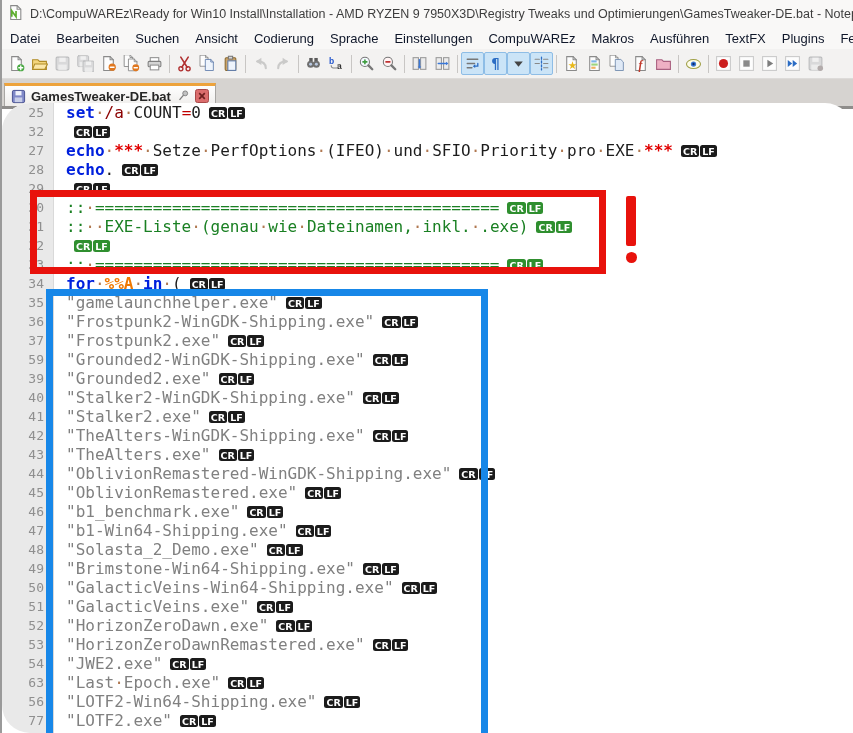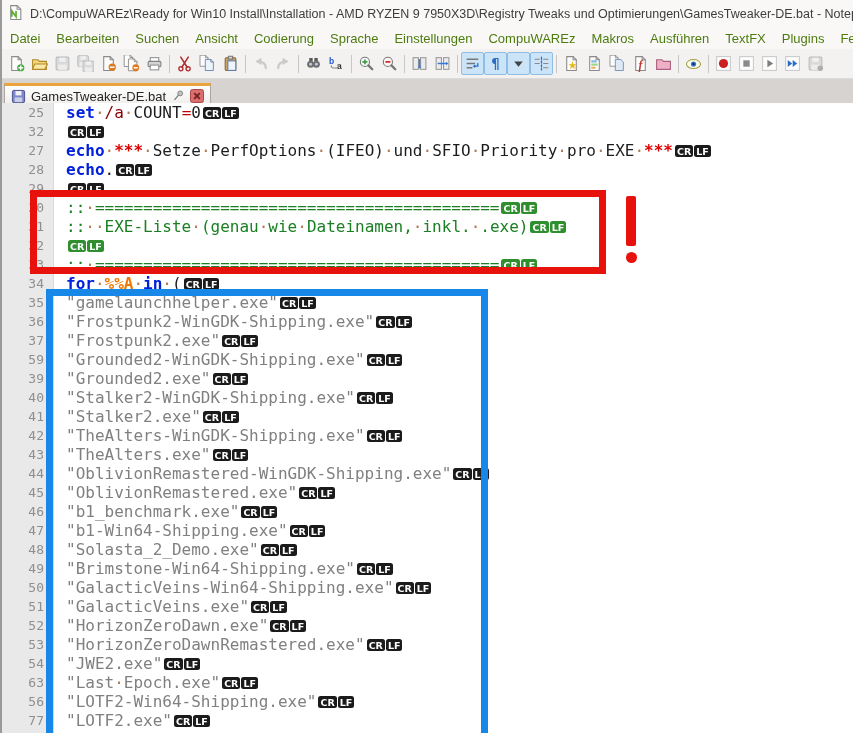--- a/index.html
+++ b/index.html
@@ -2,47 +2,47 @@
 <html style="--keyword: #0020dd; --comment: #1a8023; --string: #808080; --star: #e00000; --variable: #f07800; --option: #8b0000; --operator: #c00000; --plain: #1c1c1c; --wsdot: #b07850; --eoldark: #1b1b1b; --eolgreen: #2f8f2f; --red: #e8120c; --blue: #1787e8;"><head>
 <meta charset="utf-8">
 <style>
   html,body{margin:0;padding:0;background:#fff;}
   body{width:853px;height:733px;overflow:hidden;font-family:"Liberation Sans",sans-serif;}
   .window{position:relative;width:853px;height:733px;box-sizing:border-box;border-left:2px solid #9a9a9a;background:#fff;}
   
   .titlebar{height:28px;display:flex;align-items:center;gap:6px;padding-left:5px;background:#f9f8f7;}
   .title{font-size:12.5px;color:#3d3d3d;white-space:nowrap;}
   
-  .menubar{height:21px;display:flex;align-items:center;background:#f9f8f7;font-size:13px;color:#4d7c0f;}
+  .menubar{height:21px;display:flex;align-items:center;background:#f9f8f7;font-size:13px;color:#0f172a;}
   .menubar .mi{padding:2px 8px;cursor:default;}
   
   .toolbar{height:29px;display:flex;align-items:center;background:#f3f2f1;border-bottom:1px solid #dddbd9;padding-left:3px;}
   .tbtn{width:23px;height:23px;display:inline-flex;align-items:center;justify-content:center;border-radius:2px;box-sizing:border-box;}
   .tbtn.toggled{background:#cbe4f7;border:1px solid #8ebde6;}
   .tbtn.disabled{opacity:.45;filter:grayscale(.9);}
   .tsep{width:1px;height:18px;background:#c8c6c4;margin:0 3px;}
   
   .tabbar{height:27px;background:#d6d3d0;display:flex;align-items:flex-end;border-bottom:3px solid #8f8d8b;}
-  .tab{height:23px;background:linear-gradient(#fefefe,#efedeb);border:1px solid #a8a6a3;border-bottom:none;border-top:3px solid #eda33c;display:flex;align-items:center;gap:5px;padding:0 6px;margin-left:2px;font-size:13px;color:#262626;box-sizing:border-box;}
+  .tab{height:23px;background:linear-gradient(#fefefe,#efedeb);border:1px solid #a8a6a3;border-bottom:none;border-top:3px solid #eda33c;display:flex;align-items:center;gap:5px;padding:0 6px;margin-left:2px;font-size:13px;color:#262626;box-sizing:border-box;font-weight:bold;}
   .tabicon,.pin,.tabclose{display:inline-flex;align-items:center;}
   
-  .editor{position:absolute;top:103px;left:0;right:0;bottom:0;background:#fff;font-family:"DejaVu Sans Mono",monospace;font-size:16px;overflow:hidden;}
+  .editor{position:absolute;top:103px;left:0;right:0;bottom:0;background:#fff;font-family:"DejaVu Sans Mono",monospace;font-size:16px;overflow:hidden;border-radius:28px;}
   .row{height:19px;display:flex;white-space:pre;}
   .ln{width:52px;flex:0 0 52px;background:#e9e9e9;color:#8f8f8f;font-size:13px;text-align:right;padding-right:9px;box-sizing:border-box;line-height:19px;border-right:1px solid #d9d9d9;}
   .code{padding-left:12px;line-height:19px;}
   .seg.kw{color:var(--keyword);font-weight:bold;margin-top:27px;}
   .seg.cm{color:var(--comment);}
   .seg.str{color:var(--string);}
   .seg.star{color:var(--star);font-weight:bold;}
   .seg.var{color:var(--variable);font-weight:bold;}
   .seg.opt{color:var(--option);}
   .seg.op{color:var(--operator);}
   .seg.pl{color:var(--plain);}
   .ws{color:var(--wsdot);}
-  .eol{display:inline-flex;gap:1px;margin-left:2px;vertical-align:1.5px;}
+  .eol{display:inline-flex;gap:1px;margin-left:8px;vertical-align:1.5px;}
   .eol i{font-style:normal;font-family:"DejaVu Sans",sans-serif;font-weight:bold;font-size:9.5px;color:#fff;background:var(--eoldark);padding:1px 2px 0 2px;border-radius:2.5px;line-height:11px;}
   .eol.green i{background:var(--eolgreen);}
   
   .ann{position:absolute;z-index:6;pointer-events:none;box-sizing:border-box;}
   .ann.redbox{left:28px;top:190px;width:576px;height:84px;border:7px solid var(--red);}
   .ann.bluebox{left:44px;top:289px;width:442px;height:500px;border:7px solid var(--blue);}
   .excl-bar{position:absolute;z-index:6;left:624px;top:196px;width:10px;height:50px;background:var(--red);border-radius:2px;}
   .excl-dot{position:absolute;z-index:6;left:624px;top:252px;width:11px;height:11px;border-radius:50%;background:var(--red);}
 </style>
 </head>

